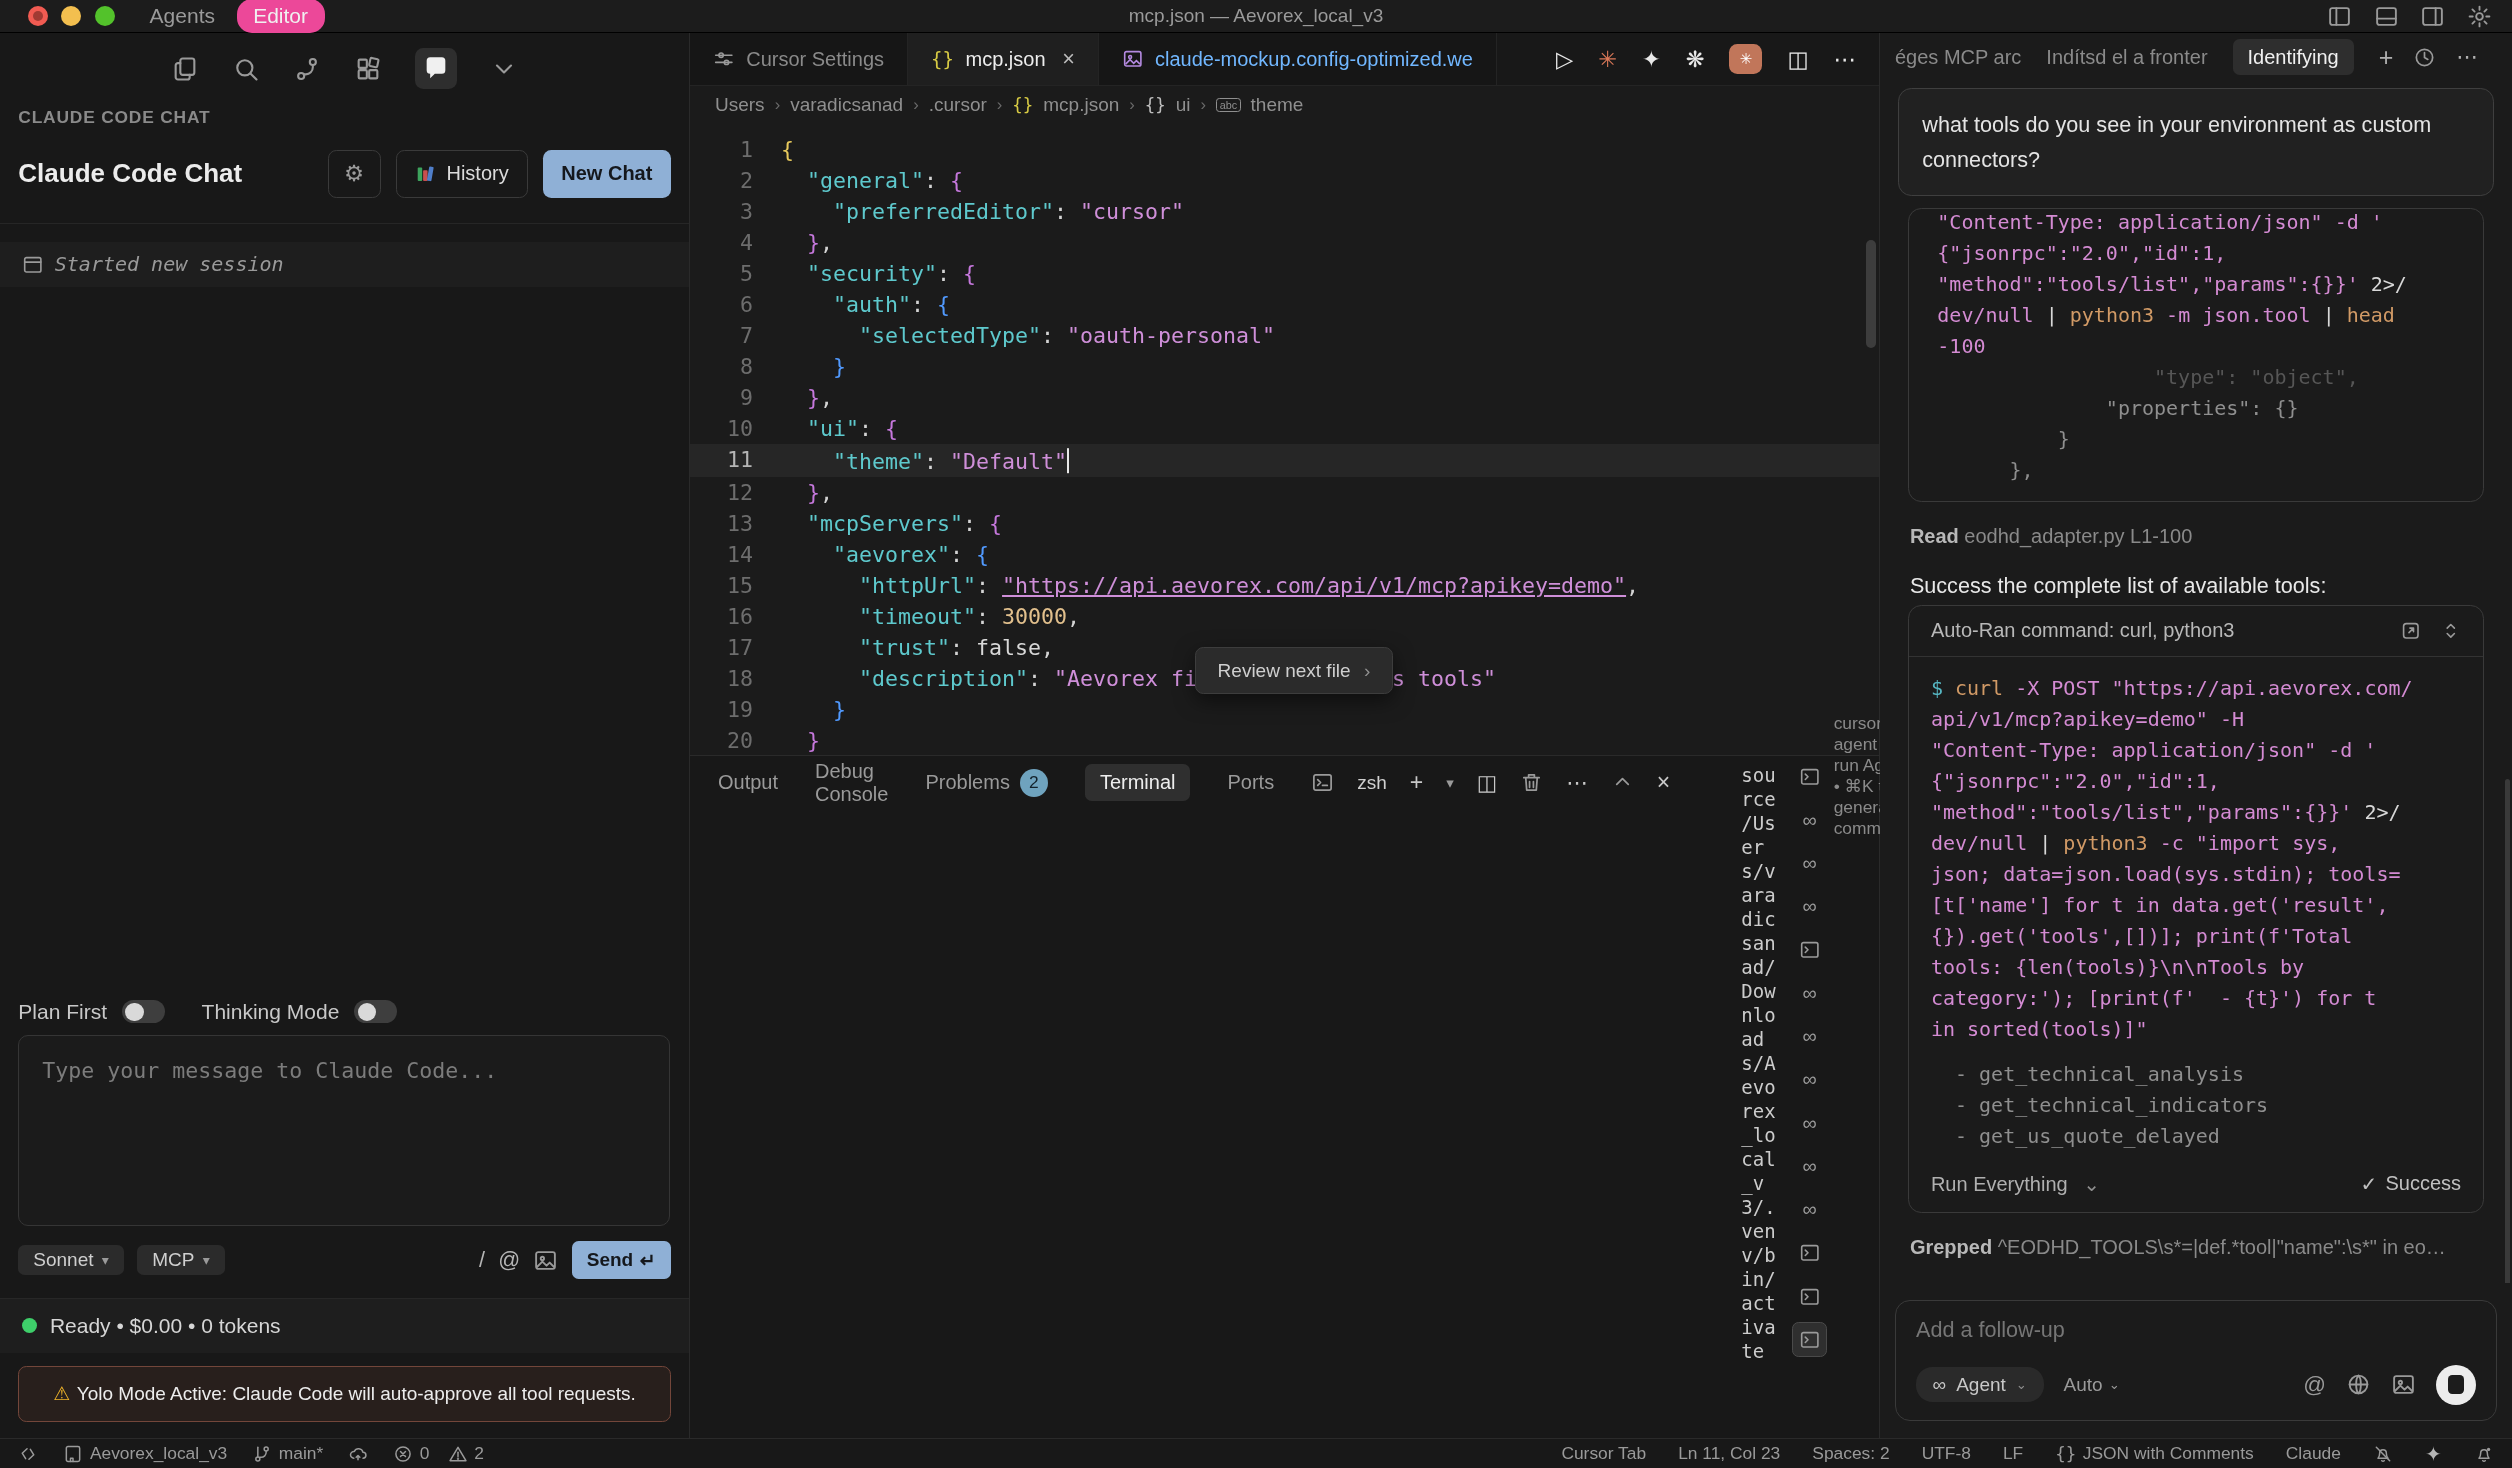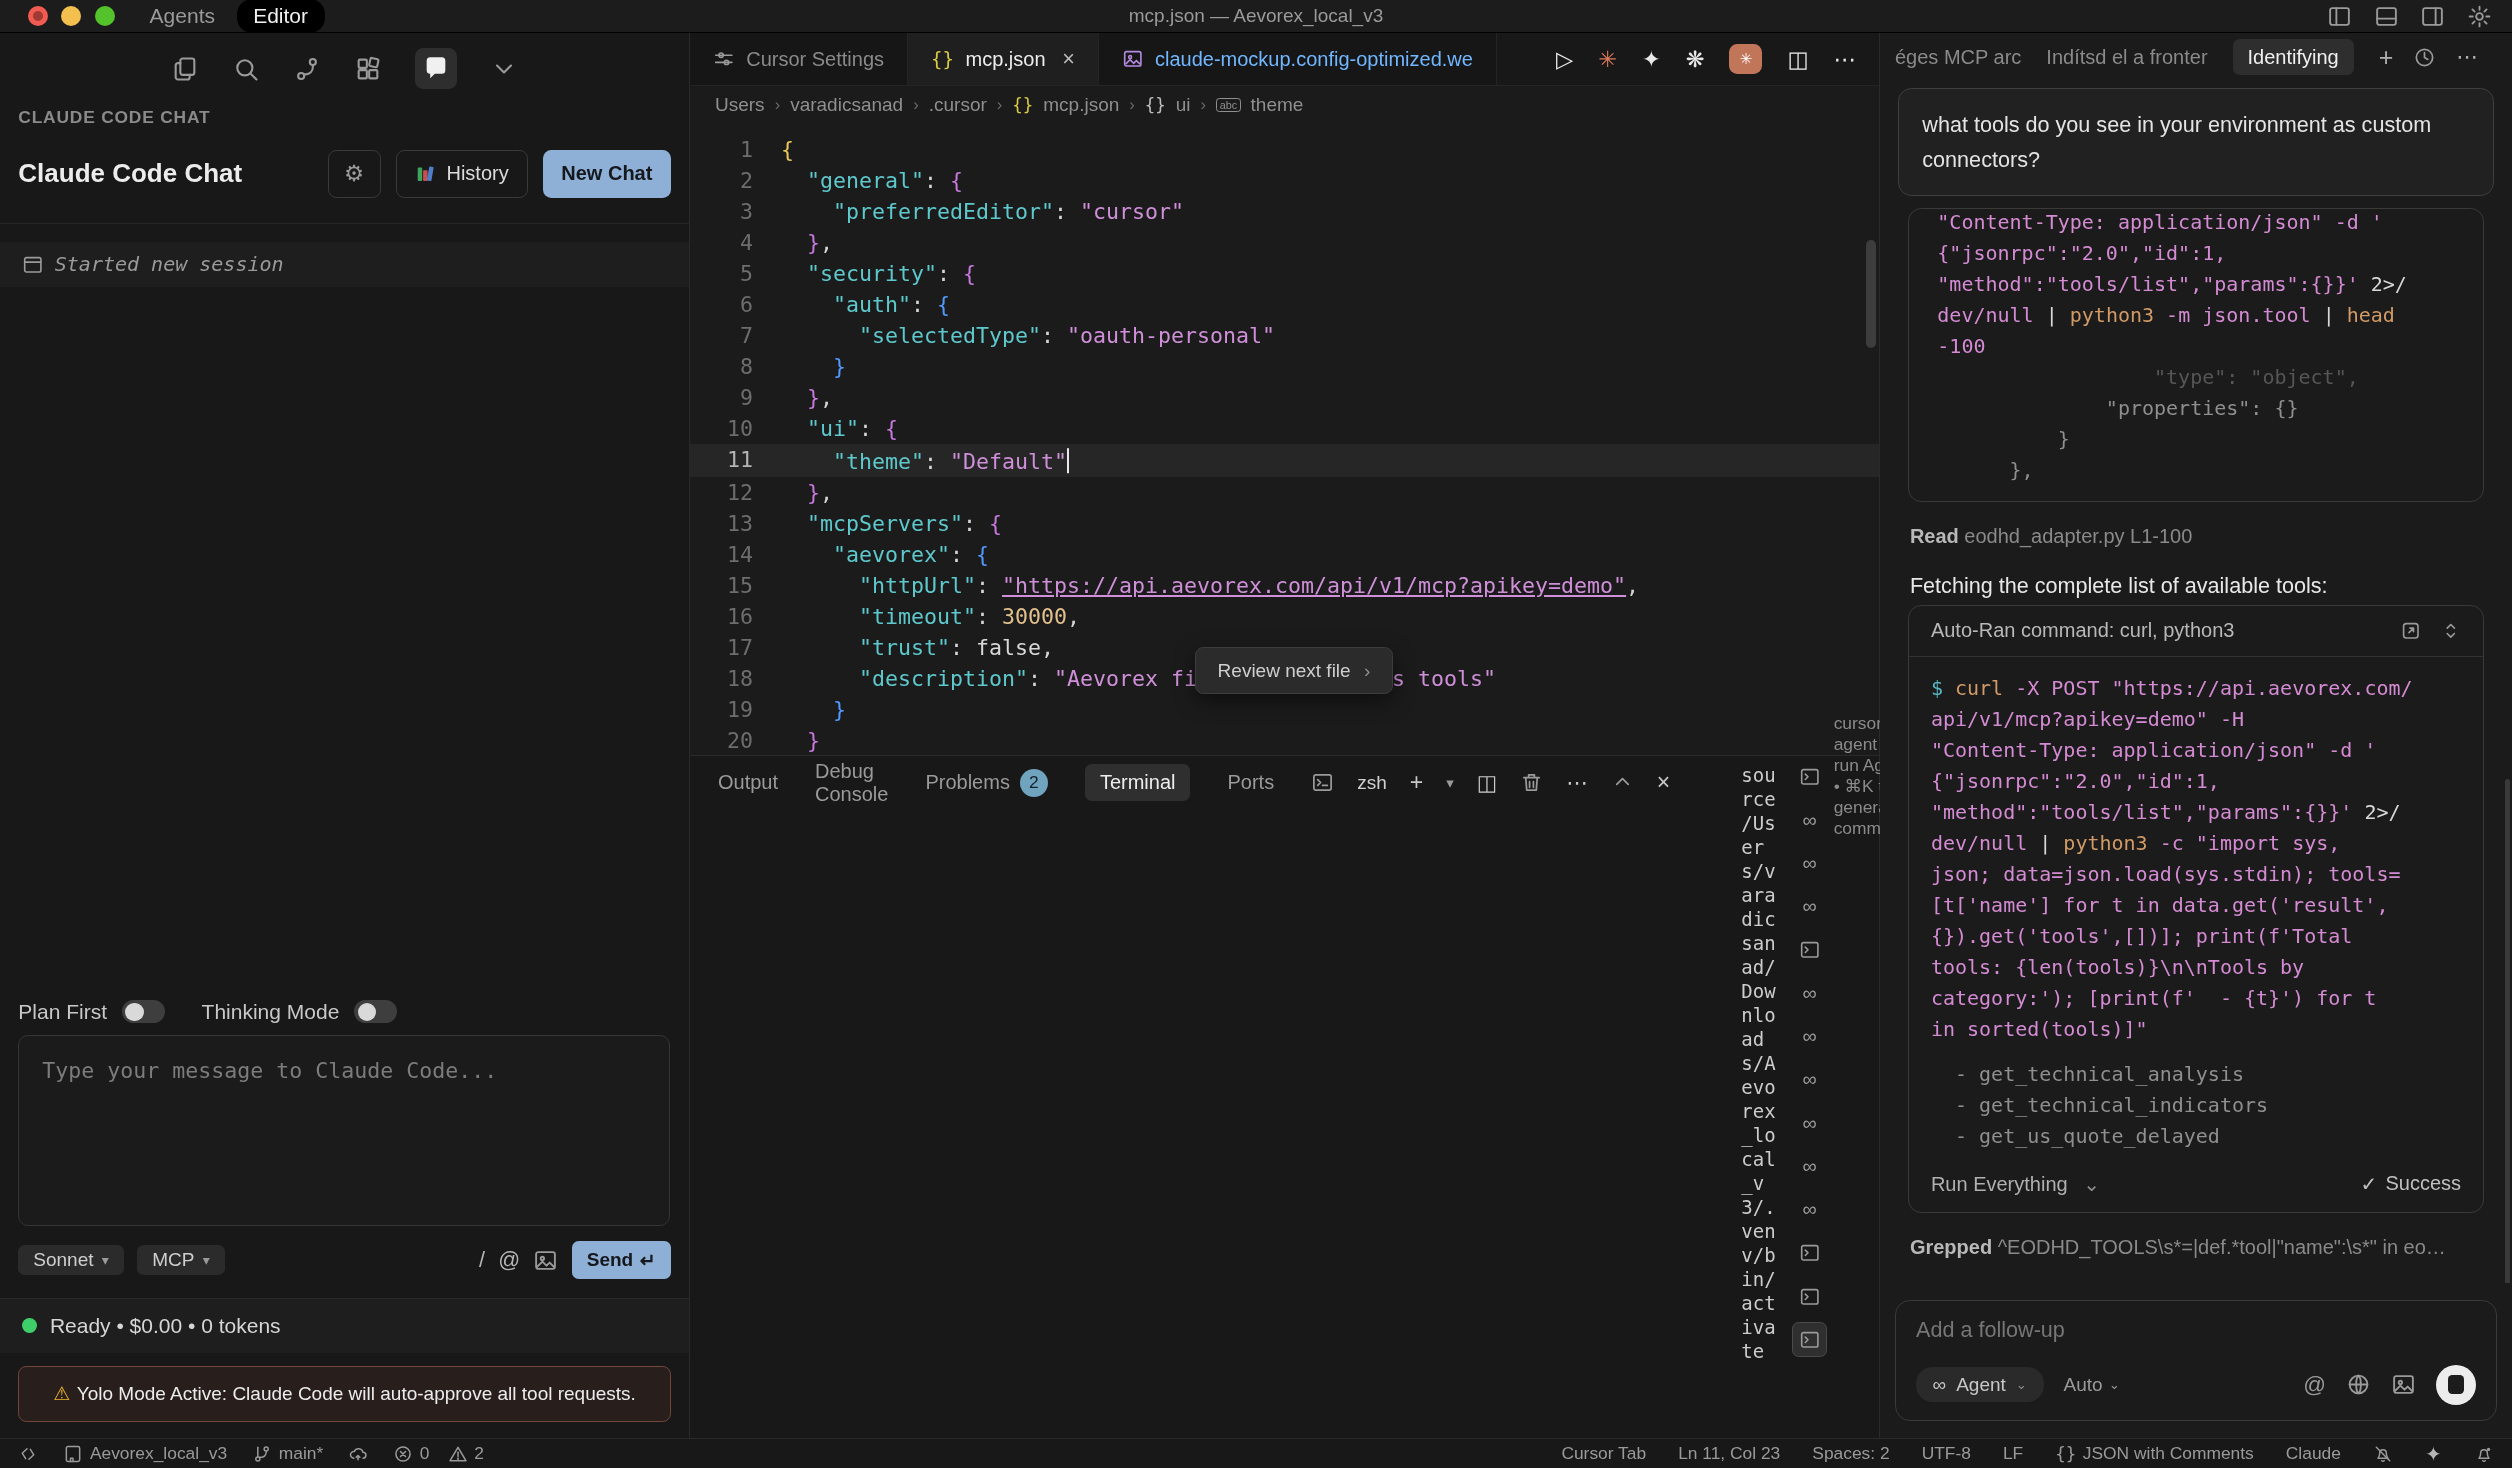--- a/index.html
+++ b/index.html
@@ -10,21 +10,21 @@
   
   #titlebar { position:absolute; top:0; left:0; width:2512px; height:33px; background:#1c1c1c;
               border-bottom:0.8px solid #000; display:flex; align-items:center; }
   .lights { display:flex; gap:13.3px; margin-left:28px; }
   .light { width:20px; height:20px; border-radius:50%; }
   .light.red { background:#f15b52; position:relative; }
   .light.red::after { content:""; position:absolute; inset:5px; border-radius:50%; background:#a13a33; }
   .light.yellow { background:#f3bf4f; }
   .light.green { background:#53c22b; }
   .tb-nav { margin-left:35px; color:#9a9a9a; font-size:21px; }
-  .tb-tab { margin-left:21.6px; background:#000000; color:#f0f0f0; font-size:21px; padding:5px 16.6px; border-radius:15px; }
+  .tb-tab { margin-left:21.6px; background:#ec4899; color:#f0f0f0; font-size:21px; padding:5px 16.6px; border-radius:15px; }
   .tb-title { position:absolute; left:50%; transform:translateX(-50%); color:#9a9a9a; font-size:19px; }
   .tb-icons { position:absolute; right:20px; display:flex; gap:21.6px; align-items:center; }
   .tb-icons svg { width:25px; height:25px; }
 
   svg.ic { stroke:#9a9a9a; fill:none; stroke-width:1.8; stroke-linecap:round; stroke-linejoin:round; }
 
   
   #main { position:absolute; top:33px; left:0; width:2512px; height:1406px; display:flex; }
   #sidebar { width:690px; background:#181818; border-right:0.8px solid #2a2a2a; display:flex; flex-direction:column; position:relative; }
   #center { width:1190px; display:flex; flex-direction:column; background:#1b1b1b; border-right:0.8px solid #2a2a2a; }
@@ -468,21 +468,21 @@
 
       <div class="codebox">
         <div class="rcode"><div class="cl clip-top"><span><span class="tok-pink">"Content-Type: application/json" -d '</span></span></div><div class="cl"><span><span class="tok-pink">{"jsonrpc":"2.0","id":1,</span></span></div><div class="cl"><span><span class="tok-pink">"method":"tools/list","params":{}}' </span><span class="tok-wt">2&gt;/</span></span></div><div class="cl"><span><span class="tok-pink">dev/null </span><span class="tok-wt">| </span><span class="tok-org">python3</span><span class="tok-pink"> -m json.tool </span><span class="tok-wt">| </span><span class="tok-org">head</span></span></div><div class="cl"><span><span class="tok-pink">-100</span></span></div><div class="cl"><span><span class="tok-dim">                  "type": "object",</span></span></div><div class="cl"><span><span class="tok-gry">              "properties": {}</span></span></div><div class="cl"><span><span class="tok-gry">          }</span></span></div><div class="cl"><span><span class="tok-gry">      },</span></span></div></div>
       </div>
 
       <div class="note">
         <b>Read</b>
         <span>eodhd_adapter.py L1-100</span>
       </div>
 
-      <div class="ag-text">Fetching the complete list of available tools:</div>
+      <div class="ag-text">Success the complete list of available tools:</div>
 
       <div class="toolbox">
         <div class="toolbox-head">
           <span>Auto-Ran command: curl, python3</span>
           <span class="sp"></span>
           <svg class="ic" viewBox="0 0 24 24">
               <rect x="4" y="4" width="16" height="16" rx="3"></rect>
               <path d="M10 14l5-5M11 9h4v4"></path>
             </svg>
           <svg class="ic" viewBox="0 0 24 24">

